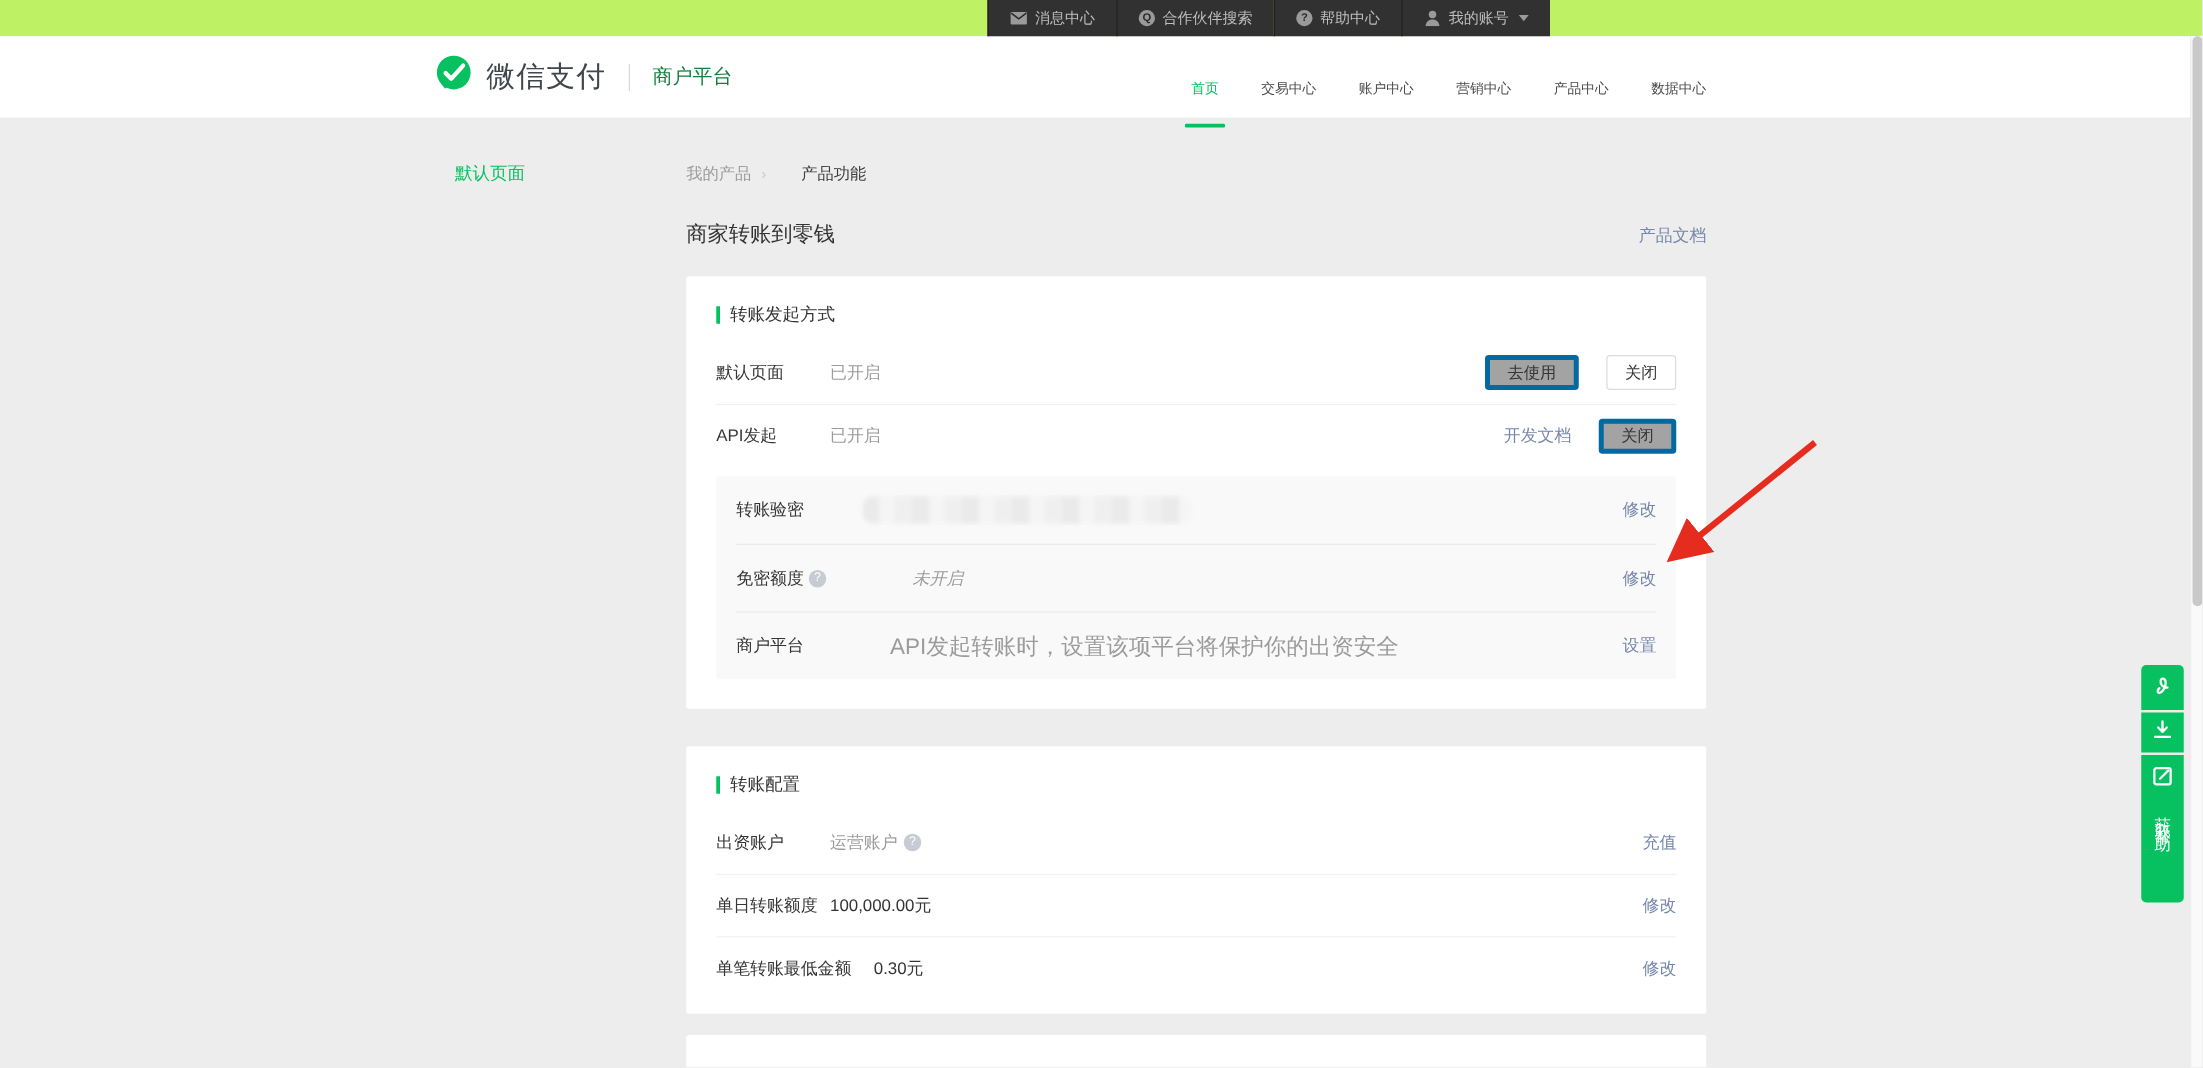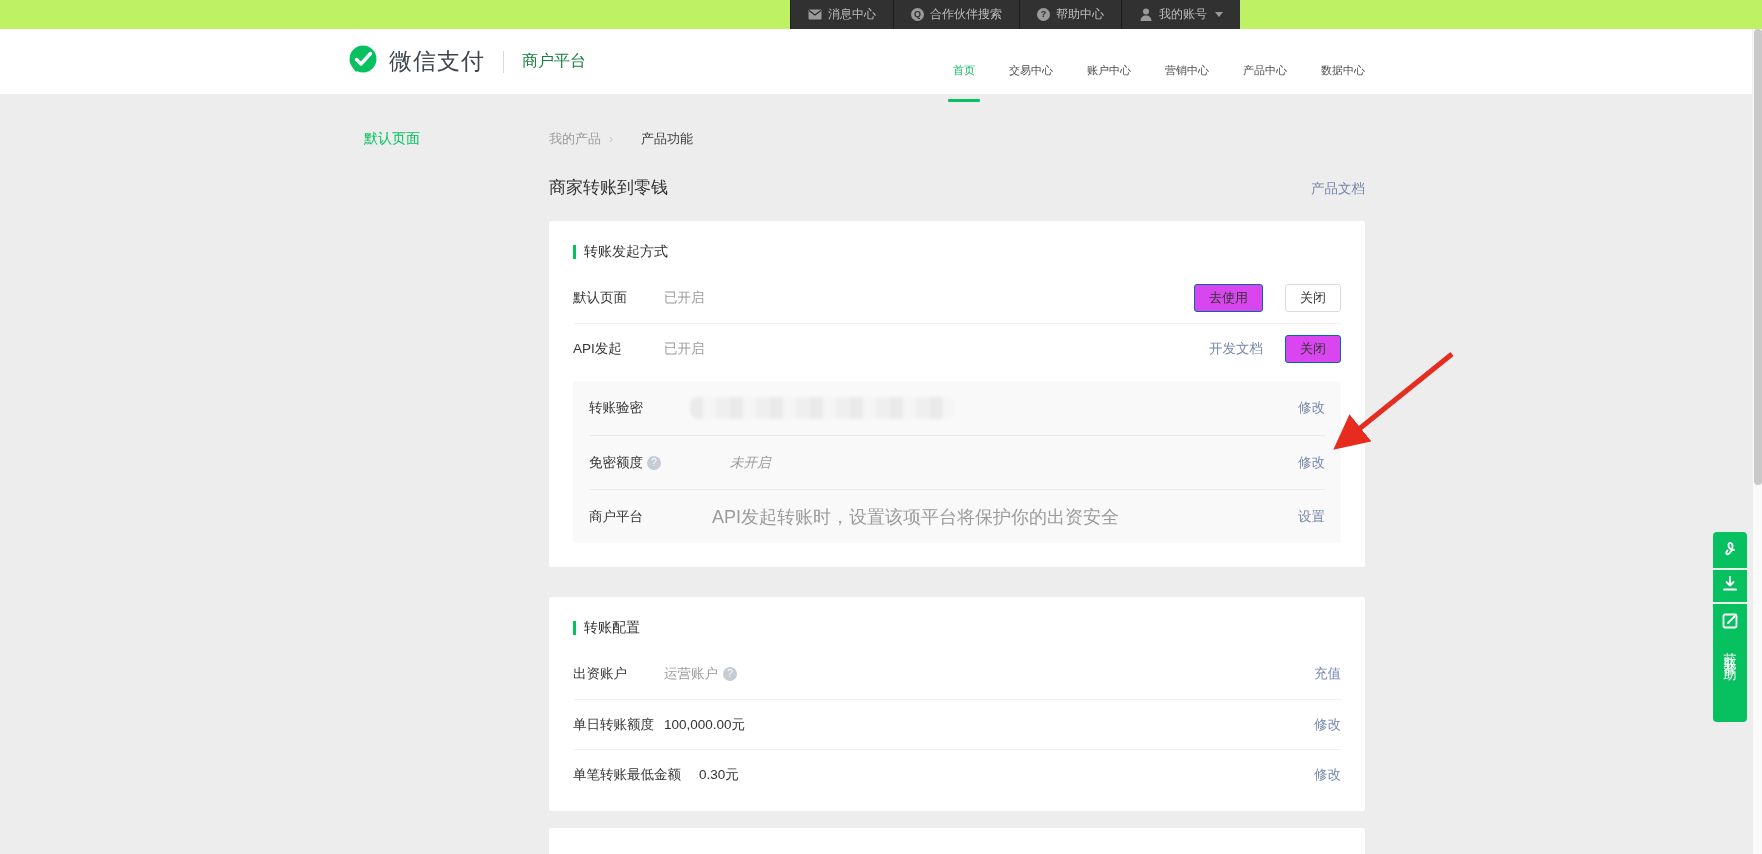--- a/index.html
+++ b/index.html
@@ -58,21 +58,21 @@
   .row + .row { border-top:1px solid #f1f1f1; }
   .rows { margin-top:12px; }
   .row-label { width:91px; flex-shrink:0; font-size:13.5px; color:#353535; display:flex; align-items:center; gap:4px; }
   .row-label.wide { width:auto; margin-right:18px; }
   .row-value { font-size:13.5px; color:#9b9b9b; display:flex; align-items:center; gap:5px; }
   .row-value.dark { color:#333; }
   .row-actions { margin-left:auto; display:flex; align-items:center; gap:22px; }
   .link { font-size:13.5px; color:#7687ab; cursor:pointer; }
   .btn { font-size:13px; height:28px; padding:0 14px; border-radius:3px; display:flex; align-items:center;
          cursor:pointer; color:#353535; }
-  .btn.gray { background:#d946ef; border:1px solid #0369a1; }
+  .btn.gray { background:#a3a3a3; border:4px solid #0369a1; }
   .btn.white { background:#fff; border:1px solid #dcdcdc; }
 
   .sub-panel { background:#f9f9f9; border-radius:2px; margin-top:8px; padding:0 16px; }
   .sub-row { display:flex; align-items:center; height:54px;gap:32px; }
   .sub-row + .sub-row { border-top:1px solid #ebebeb; }
   .sub-label { font-size:13.5px; color:#353535; display:flex; align-items:center; gap:4px; flex-shrink:0; }
   .sub-value { font-size:13.5px; color:#9b9b9b; margin-left:37px;font-style:italic; }
   .sub-desc  { font-size:18px; color:#9b9b9b; margin-left:37px; }
   .sub-action { margin-left:auto; }
 

